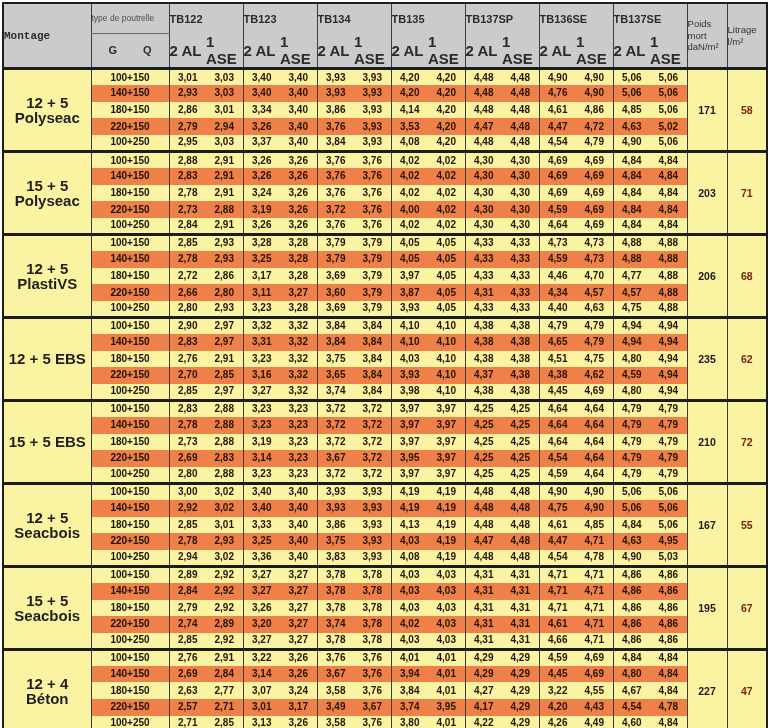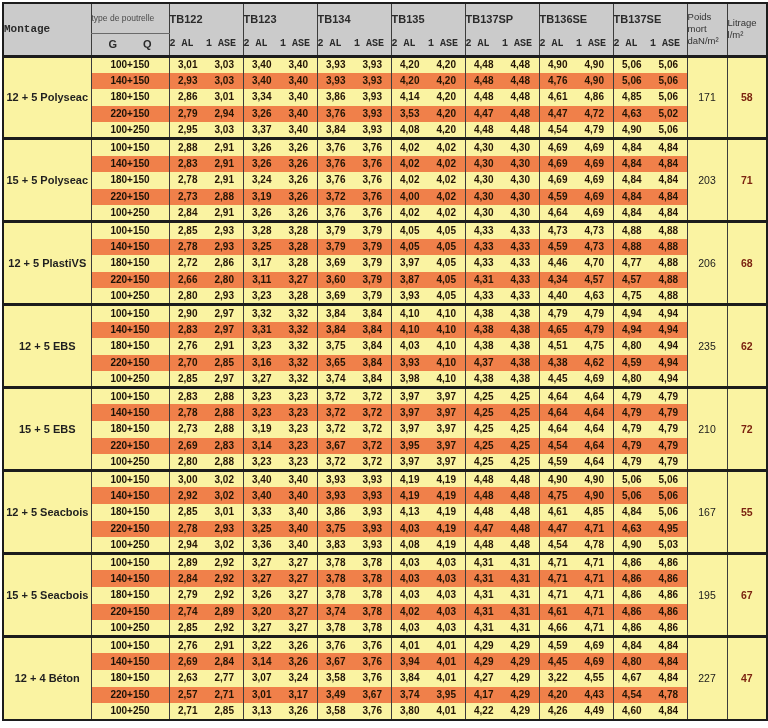--- a/index.html
+++ b/index.html
@@ -42,21 +42,21 @@
     border-left:1px solid var(--border-mid);
     border-bottom:1px solid #6a6a6a;
   }
   th.tb-h{border-left:1px solid var(--border-mid);font-size:11px;letter-spacing:0;margin-top:37px;}
   th.gq-h{
     border-left:1px solid var(--border-mid);
     border-bottom:3px solid var(--border-dark);
     font-size:11px;
   }
   th.gq-h .gq-inner{display:flex;justify-content:center;gap:26px;}
-  th.sub-h{font-size:10px;border-bottom:3px solid var(--border-dark);font-family:Liberation Mono, monospace;}
+  th.sub-h{font-size:15px;border-bottom:3px solid var(--border-dark);}
   th.sub-h.first{border-left:1px solid var(--border-mid);}
   th.poids-h,th.litrage-h{
     font-weight:normal;font-size:9.5px;color:#333;
     border-left:1px solid var(--border-mid);
     border-bottom:3px solid var(--border-dark);
     line-height:1.25;
   }
   th.poids-h span,th.litrage-h span{display:block;}
 
   tbody td{
@@ -66,24 +66,24 @@
   tr.yellow td{background:var(--yellow);}
   tr.orange td{background:var(--orange);}
   td.rowlabel{
     border-left:1px solid var(--border-mid);
     border-right:1px solid var(--border-mid);
     font-weight:bold;font-size:10px;color:#1a1208;margin-left:20px;
   }
   td.val{font-weight:bold;font-size:10px;color:var(--value-text);}
   td.bl{border-left:1px solid var(--border-mid);}
   .gtop{border-top:3px solid var(--border-dark);}
-  td.montage-cell{background:var(--yellow);font-weight:bold;font-size:11px;color:#1f1f1f;}
+  td.montage-cell{background:var(--yellow);font-weight:bold;font-size:15px;color:#1f1f1f;}
   td.poids-cell{
     background:var(--yellow);border-left:1px solid var(--border-mid);
-    font-weight:normal;font-size:10.5px;color:#1a1a1a;
+    font-weight:bold;font-size:10.5px;color:#1a1a1a;
   }
   td.litrage-cell{
     background:var(--litrage-bg);border-left:1px solid var(--border-mid);
     font-weight:bold;font-size:10.5px;color:var(--litrage-text);
   }
 </style>
 </head>
 <body>
 
 <div class="wrap">

